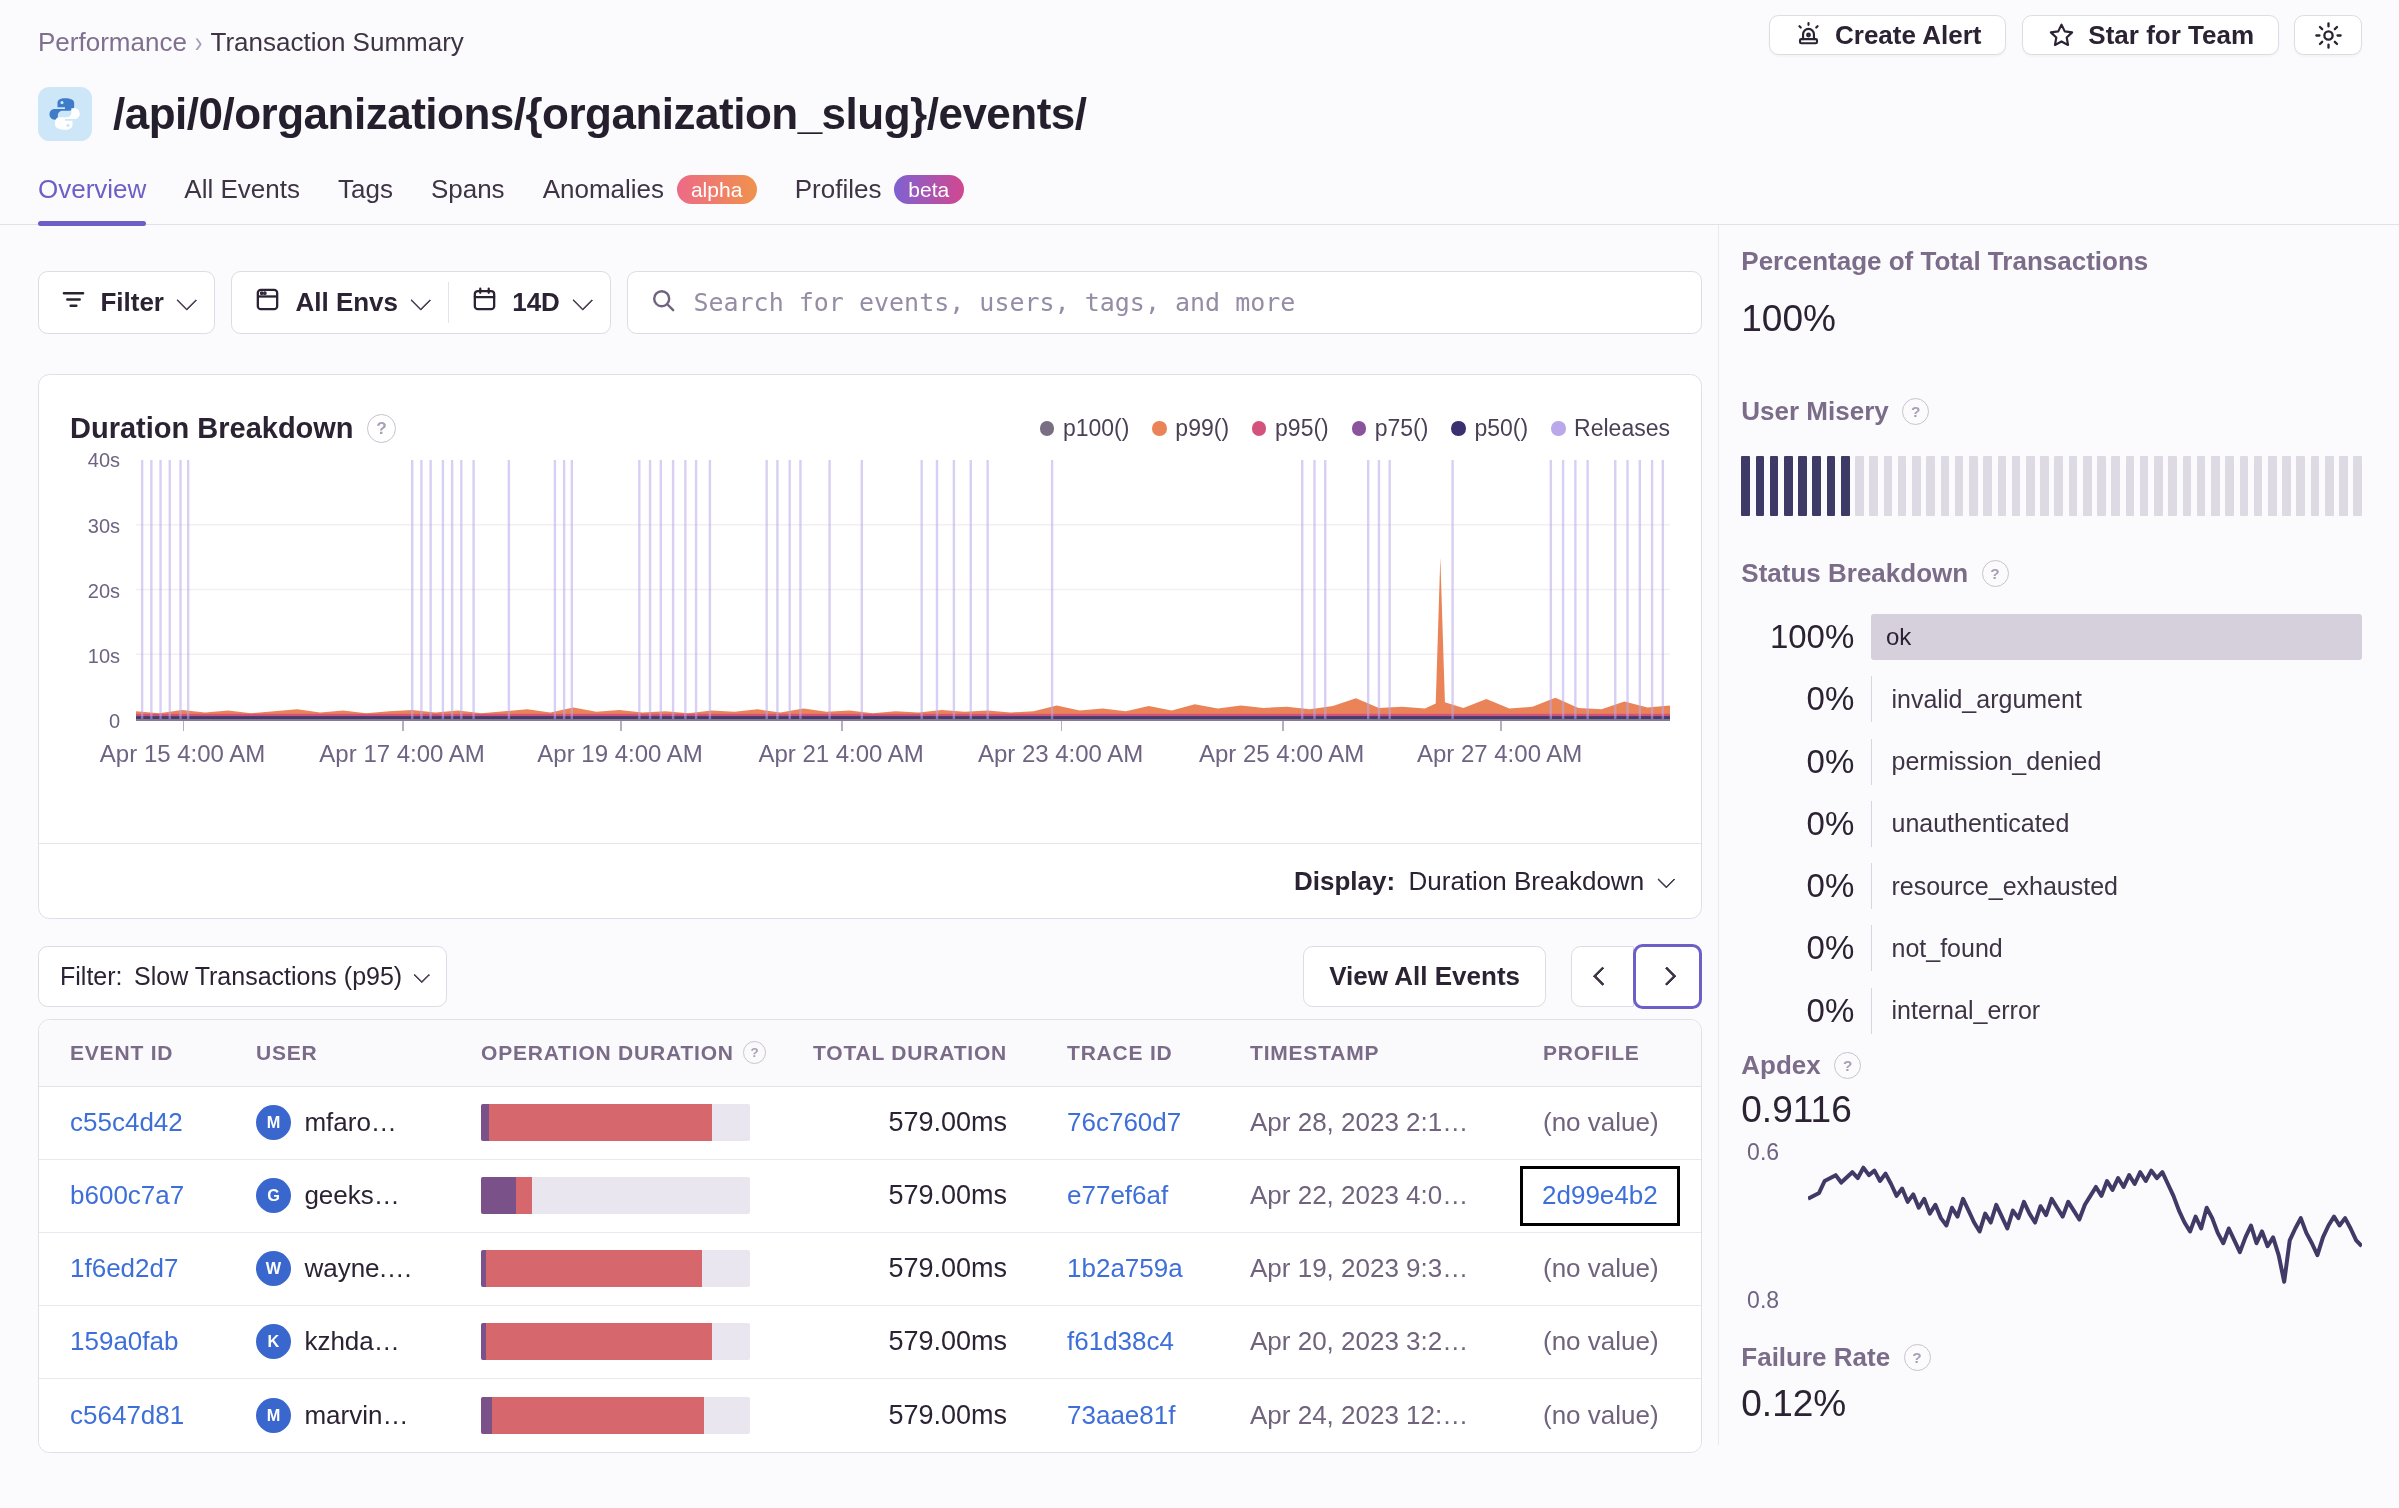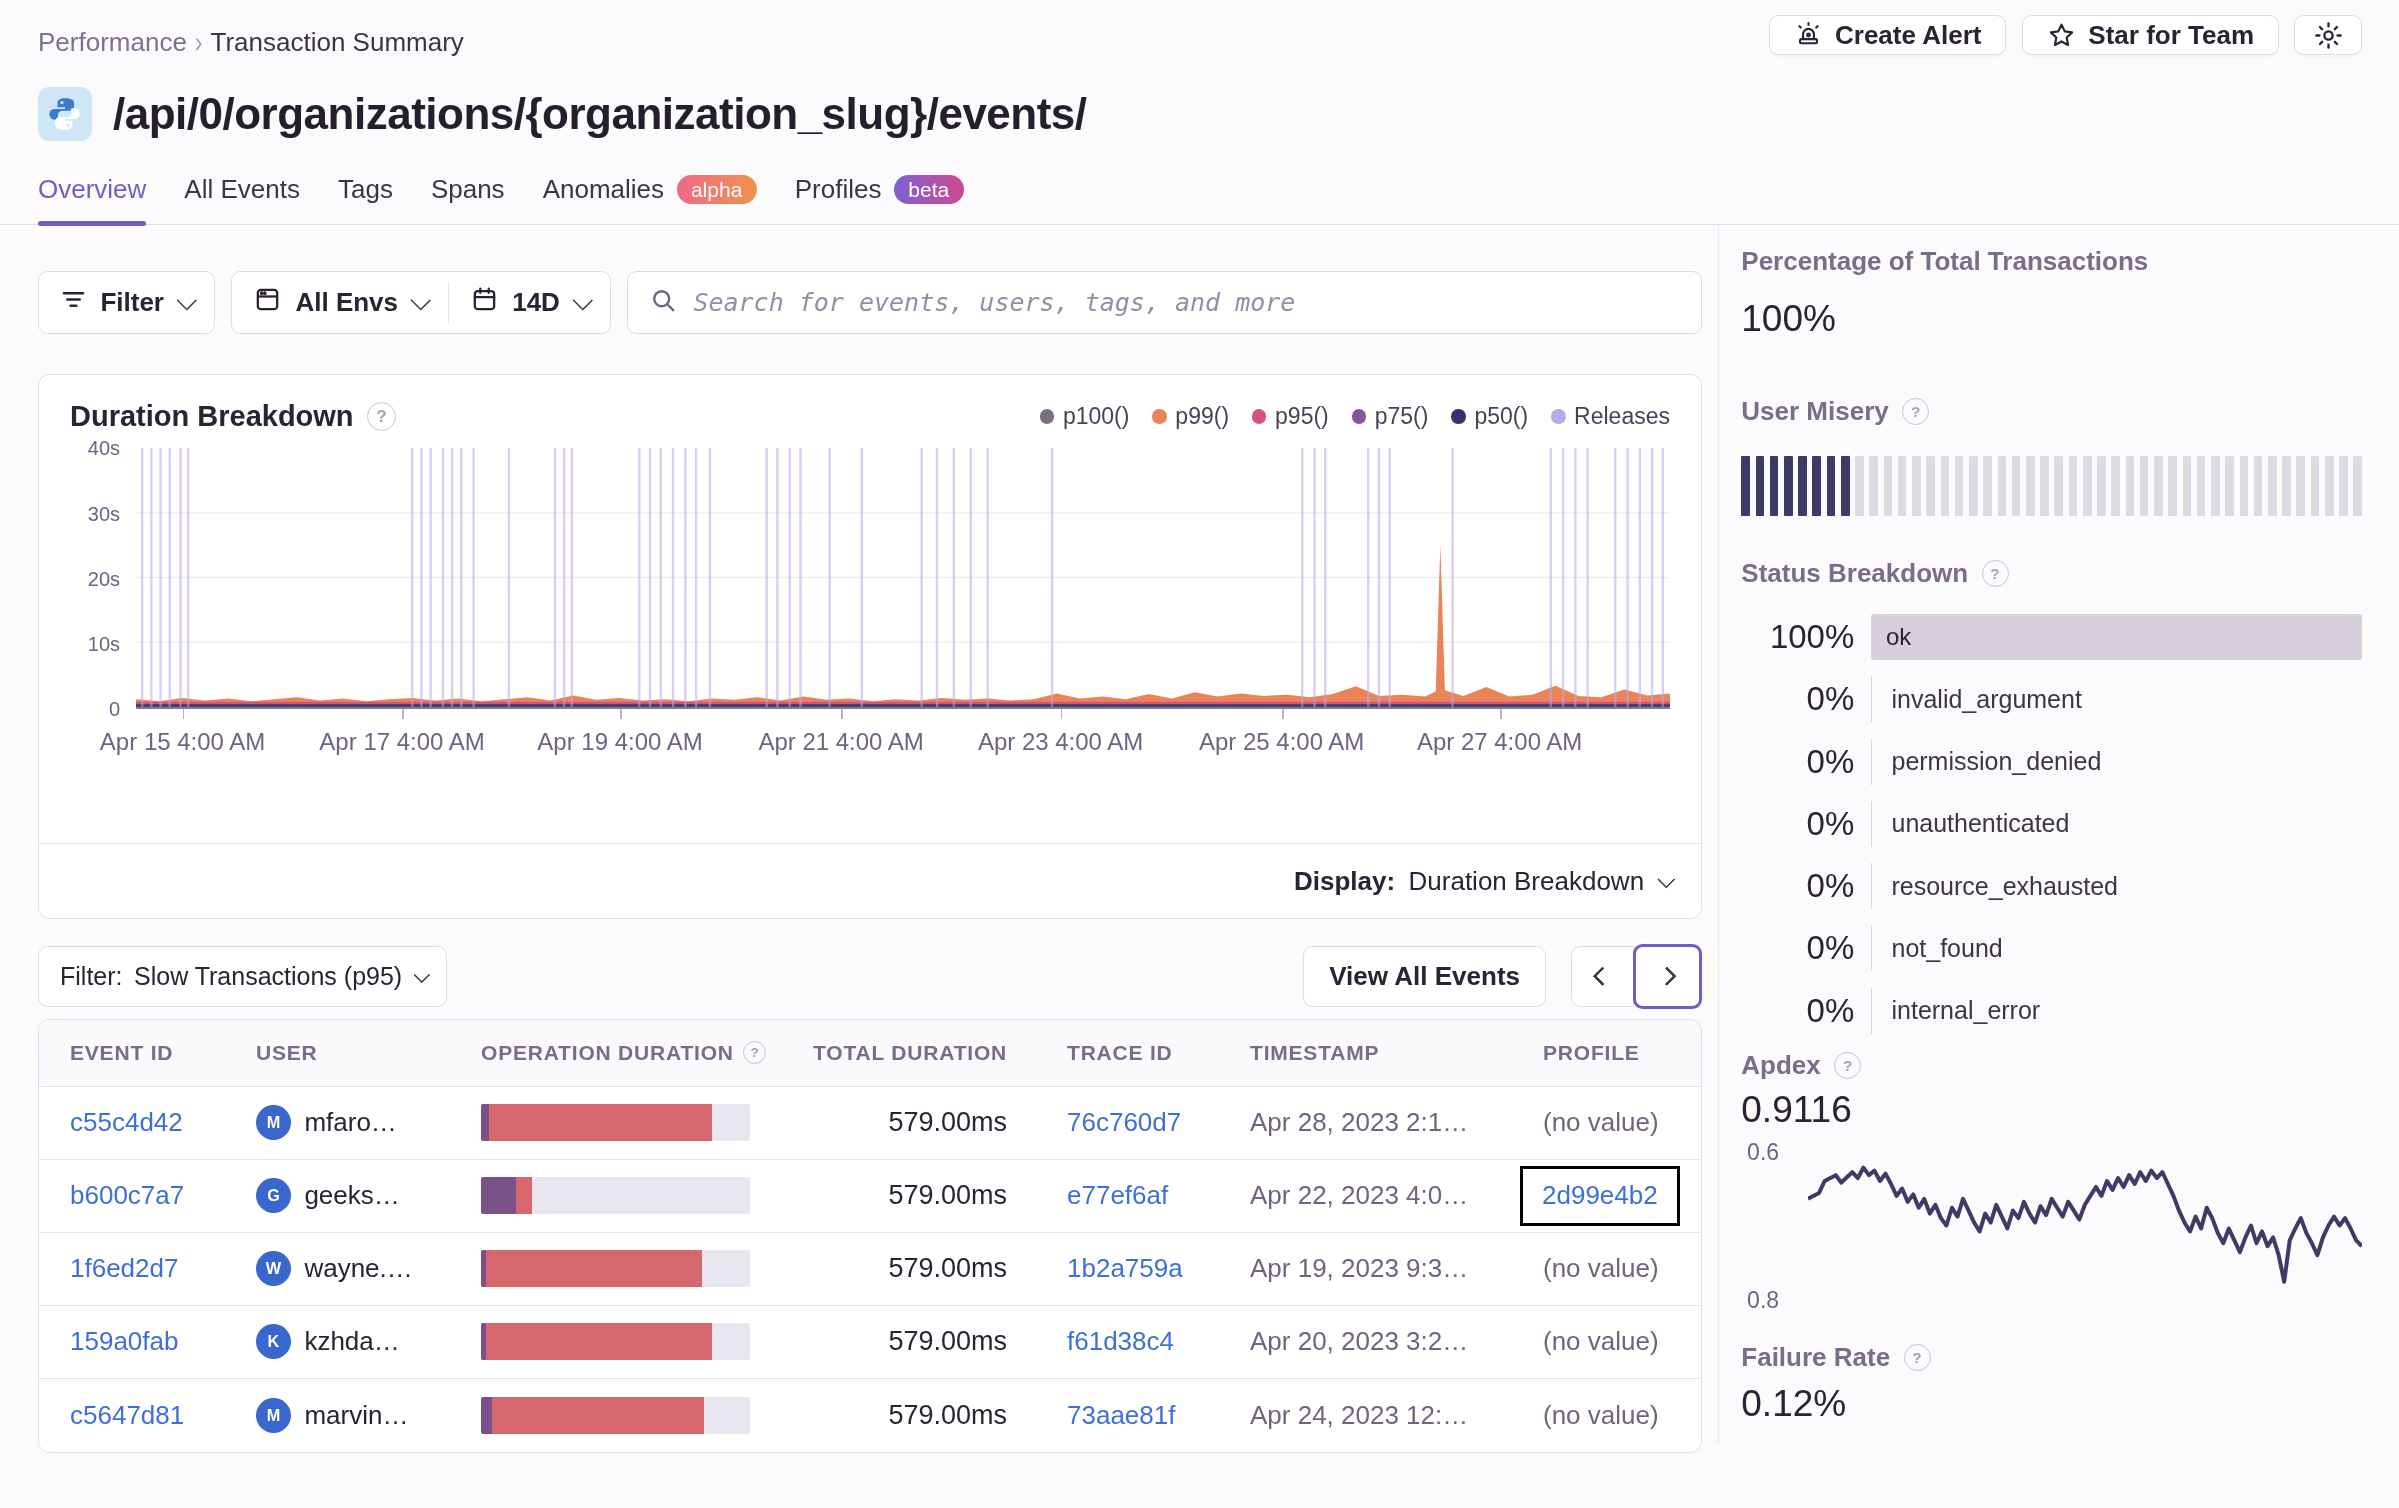--- a/index.html
+++ b/index.html
@@ -41,28 +41,28 @@
   
   .filter-bar { display:flex; gap:16.3px; margin-top:46px; }
   .ctrl { display:flex; align-items:center; gap:13.4px; height:63px; background:#FFF; border:1px solid #DFDAE4;
           border-radius:9.6px; padding:0 21px; font-size:26px; font-weight:700; color:#2B2233; cursor:pointer; }
   .ctrl-group { display:flex; align-items:stretch; height:63px; background:#FFF; border:1px solid #DFDAE4; border-radius:9.6px; }
   .ctrl-group .seg { display:flex; align-items:center; gap:13.4px; padding:0 21px; font-size:26px; font-weight:700; cursor:pointer; }
   .ctrl-group .divider { width:1px; background:#E6E1EA; margin:9.6px 0; }
   .search-box { flex:1; display:flex; align-items:center; gap:15.4px; height:63px; background:#FFF;
                 border:1px solid #DFDAE4; border-radius:9.6px; padding:0 21px; }
   .search-box input { flex:1; border:none; outline:none; font-family:"DejaVu Sans Mono","Liberation Mono",monospace;
-                      font-size:25px; color:#737373; background:transparent;font-style:italic; }
+                      font-size:25px; color:#737373; background:transparent; }
   .search-box input::placeholder { color:#958CA5; }
   .chev { width:15.4px; height:15.4px; border-right:2.9px solid #4A3F55; border-bottom:2.9px solid #4A3F55;
           transform:rotate(45deg) translateY(-2.9px); border-radius:1px; }
 
   
   .card { background:#FFF; border:1px solid #E2DDE8; border-radius:11.5px; }
-  .chart-card { margin-top:40px; height:545px; display:flex; flex-direction:column; padding:25px 0 0 0; }
+  .chart-card { margin-top:40px; height:545px; display:flex; flex-direction:column; padding:37px 0 0 0; }
   .chart-head { display:flex; align-items:center; padding:0 31px; }
   .chart-title { font-size:29px; font-weight:700; color:#2B2233; }
   .qmark { width:29px; height:29px; border:1.9px solid #C9C2D1; border-radius:50%; color:#A89FB4; font-size:17.3px;
            font-weight:700; display:inline-flex; align-items:center; justify-content:center; margin-left:13.4px; }
   .legend { margin-left:auto; display:flex; align-items:center; gap:23px; font-size:23px; color:#4A3F55; }
   .legend-item { display:flex; align-items:center; gap:8.6px; }
   .dot { width:14.4px; height:14.4px; border-radius:50%; display:inline-block; }
   .plot-zone { display:flex; margin-top:15.4px; padding:0 31px 0 11.5px; }
   .ylabels { position:relative; width:85px; height:261px; }
   .ylabels span { position:absolute; right:15.4px; transform:translateY(-50%); font-size:20px; color:#6F6383; }

